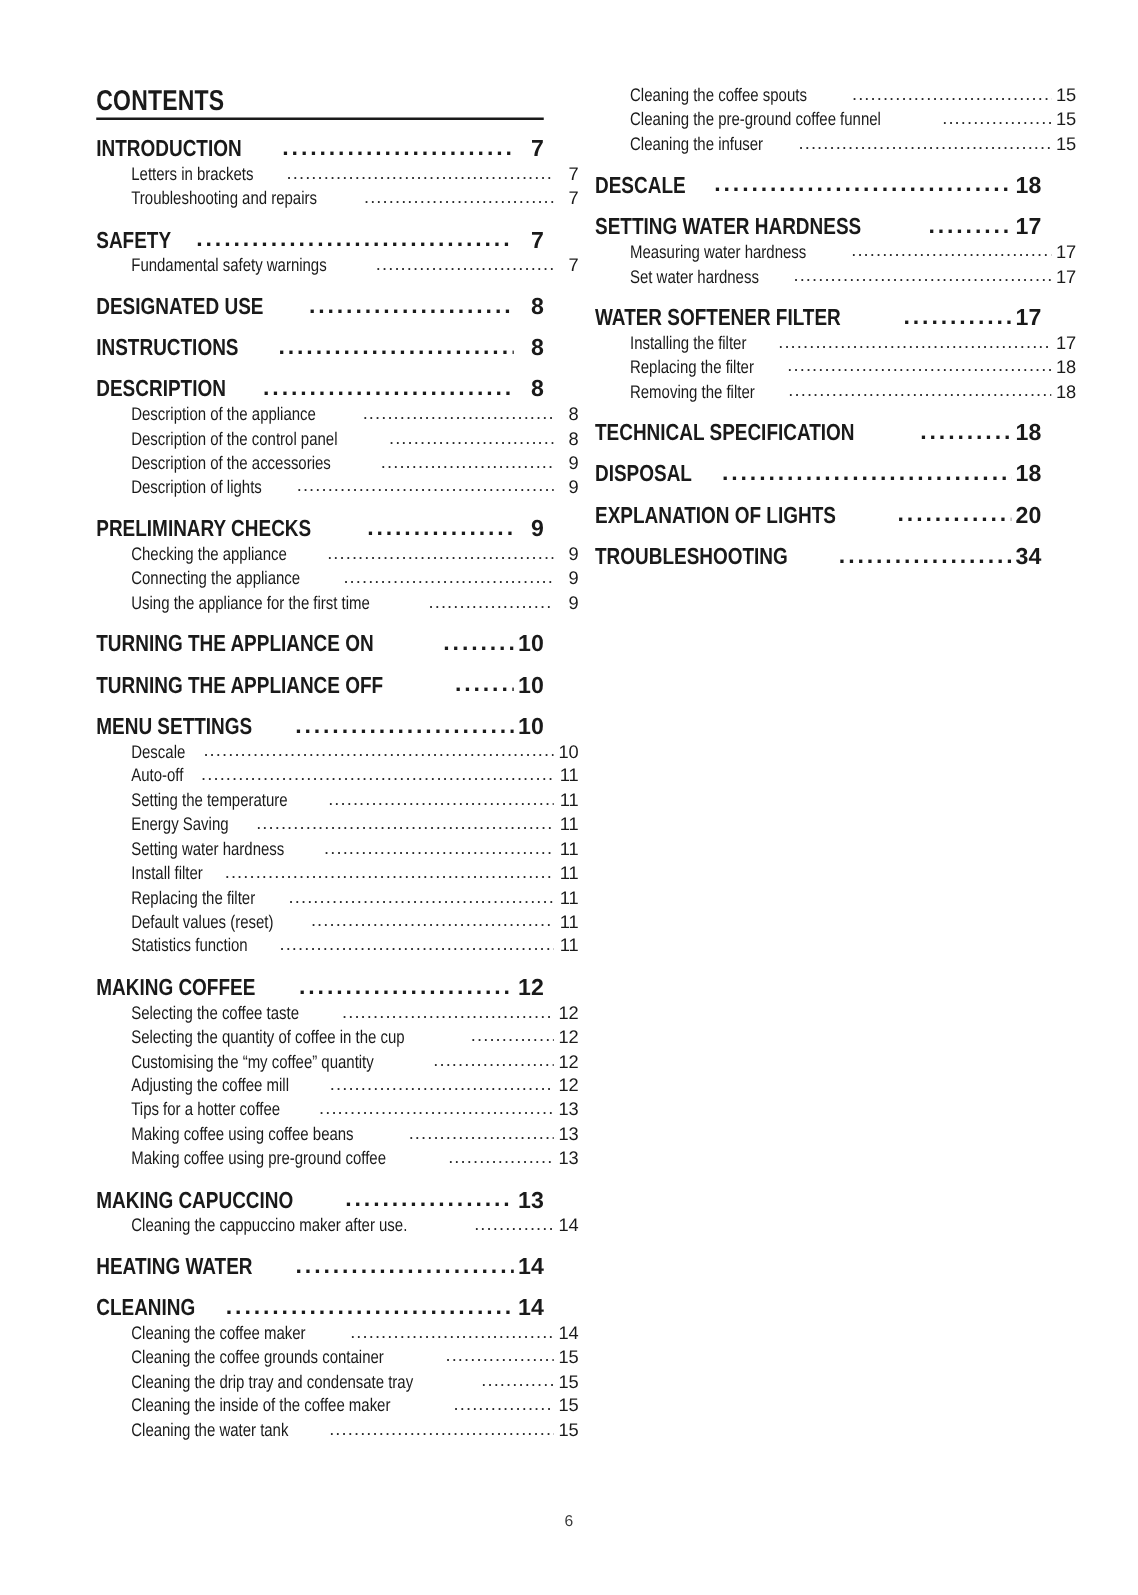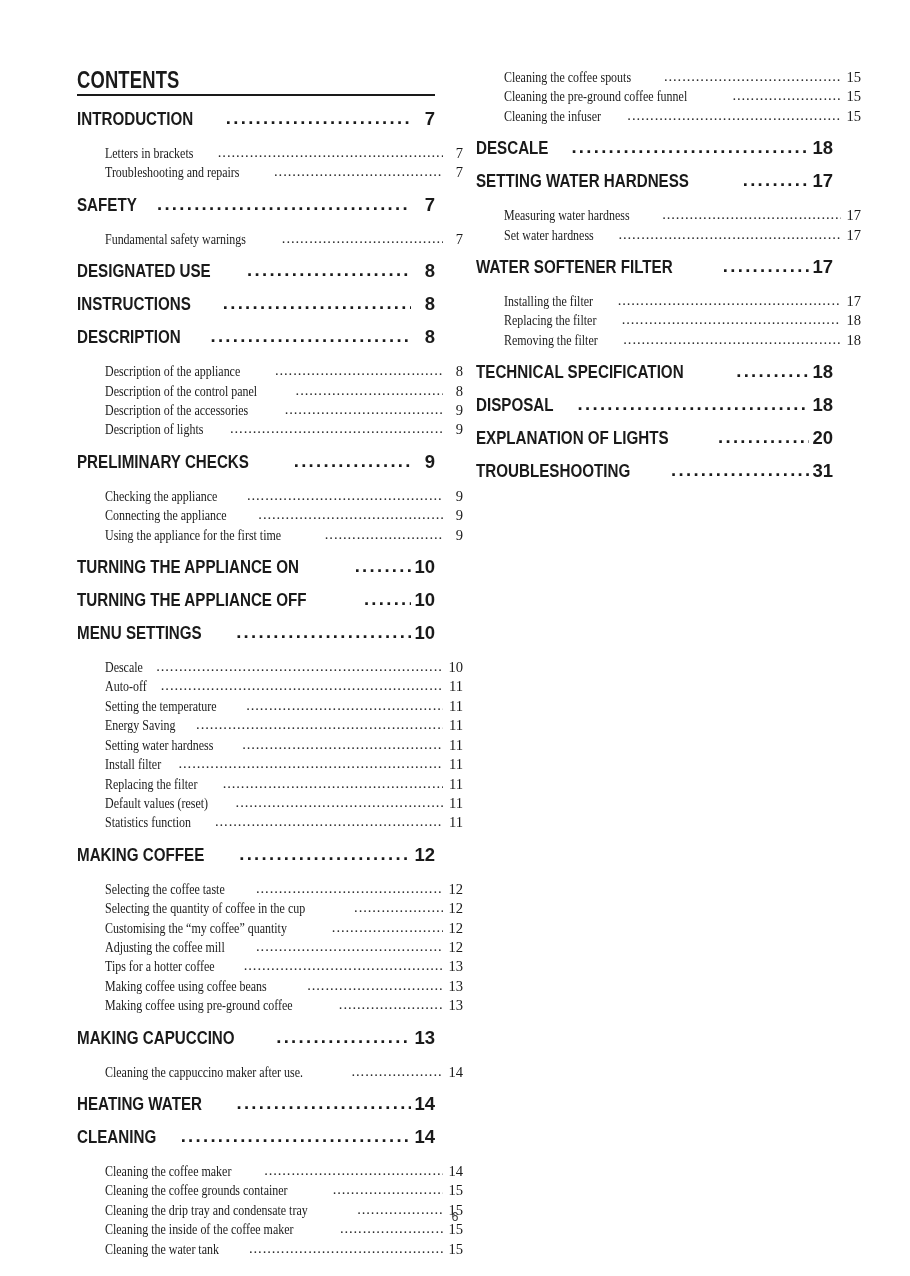--- a/index.html
+++ b/index.html
@@ -86,34 +86,33 @@
   }
   .entry.h .pg { min-width: 24px; }
 
   
   .entry.s {
     font-size: 14.6px;
     font-weight: normal;
     line-height: 19.4px;
     margin-top: 0;
     padding-left: 28px;
-    font-family: Liberation Serif, serif;
   }
   .entry.s .label { padding-right: 5px; }
   .entry.s .leader {
     font-size: 14.6px;
     letter-spacing: 0.9px;
     position: relative;
     top: -1px;
     color: #2a2a2a;
   }
   .entry.s .pg { min-width: 20px; }
 
   
-  .entry.h + .entry.s { margin-top: 14px; }
+  .entry.h + .entry.s { margin-top: 1px; }
 
   
   .folio {
     position: absolute;
     left: 0;
     right: 0;
     top: 1210px;
     text-align: center;
     font-size: 12.5px;
     color: #3a3a3a;
@@ -425,20 +424,20 @@
           <span class="pg">18</span>
         </div>
         <div class="entry h">
           <span class="label">EXPLANATION OF LIGHTS</span>
           <span class="leader">...........................................................................................................................................</span>
           <span class="pg">20</span>
         </div>
         <div class="entry h">
           <span class="label">TROUBLESHOOTING</span>
           <span class="leader">...........................................................................................................................................</span>
-          <span class="pg">31</span>
+          <span class="pg">34</span>
         </div>
       </div>
   </div>
 
   <div class="folio">6</div>
 
 </div>
 
 </body></html>

